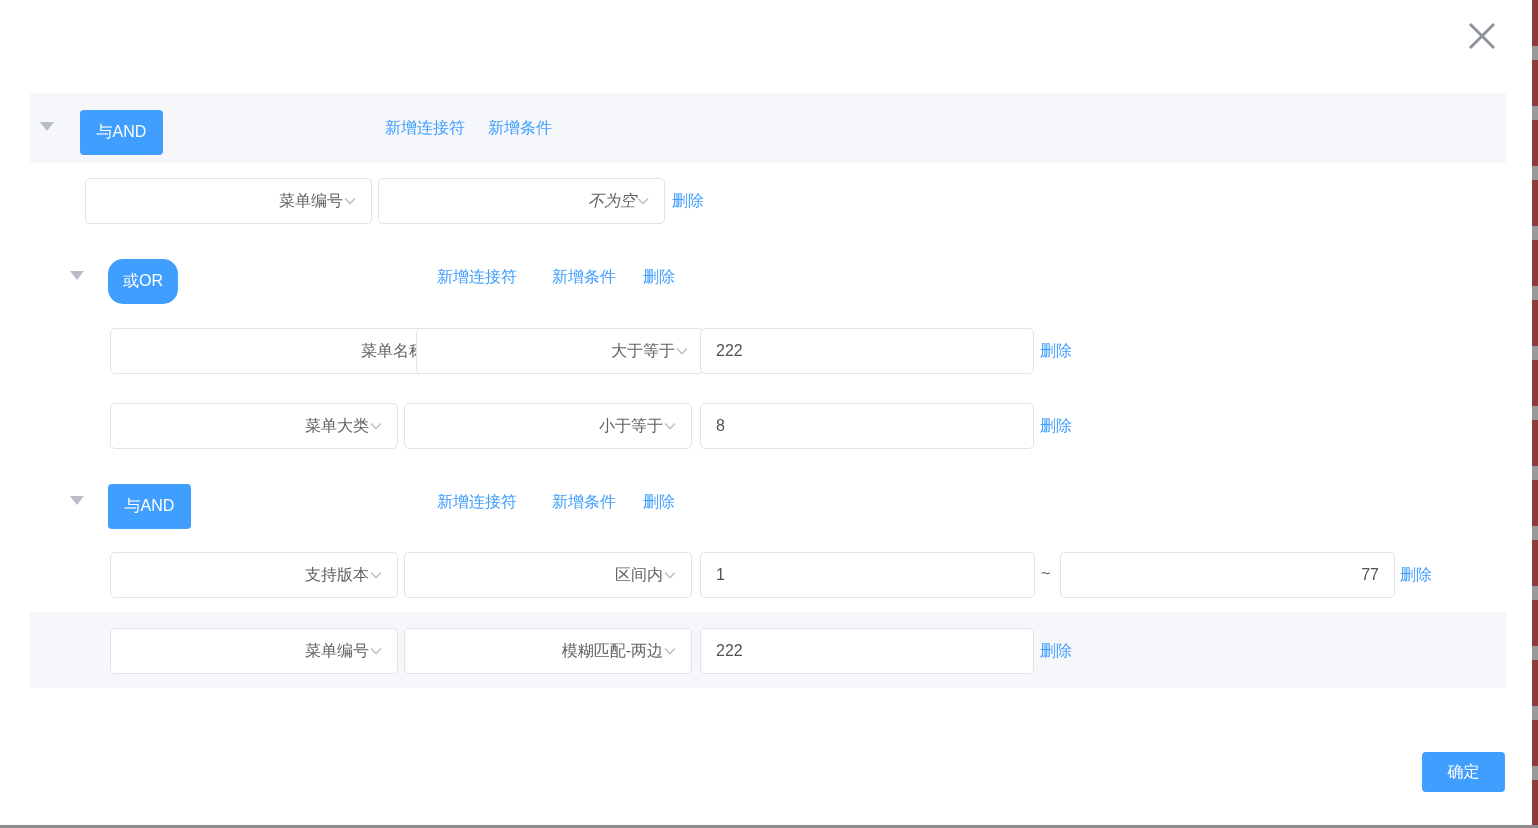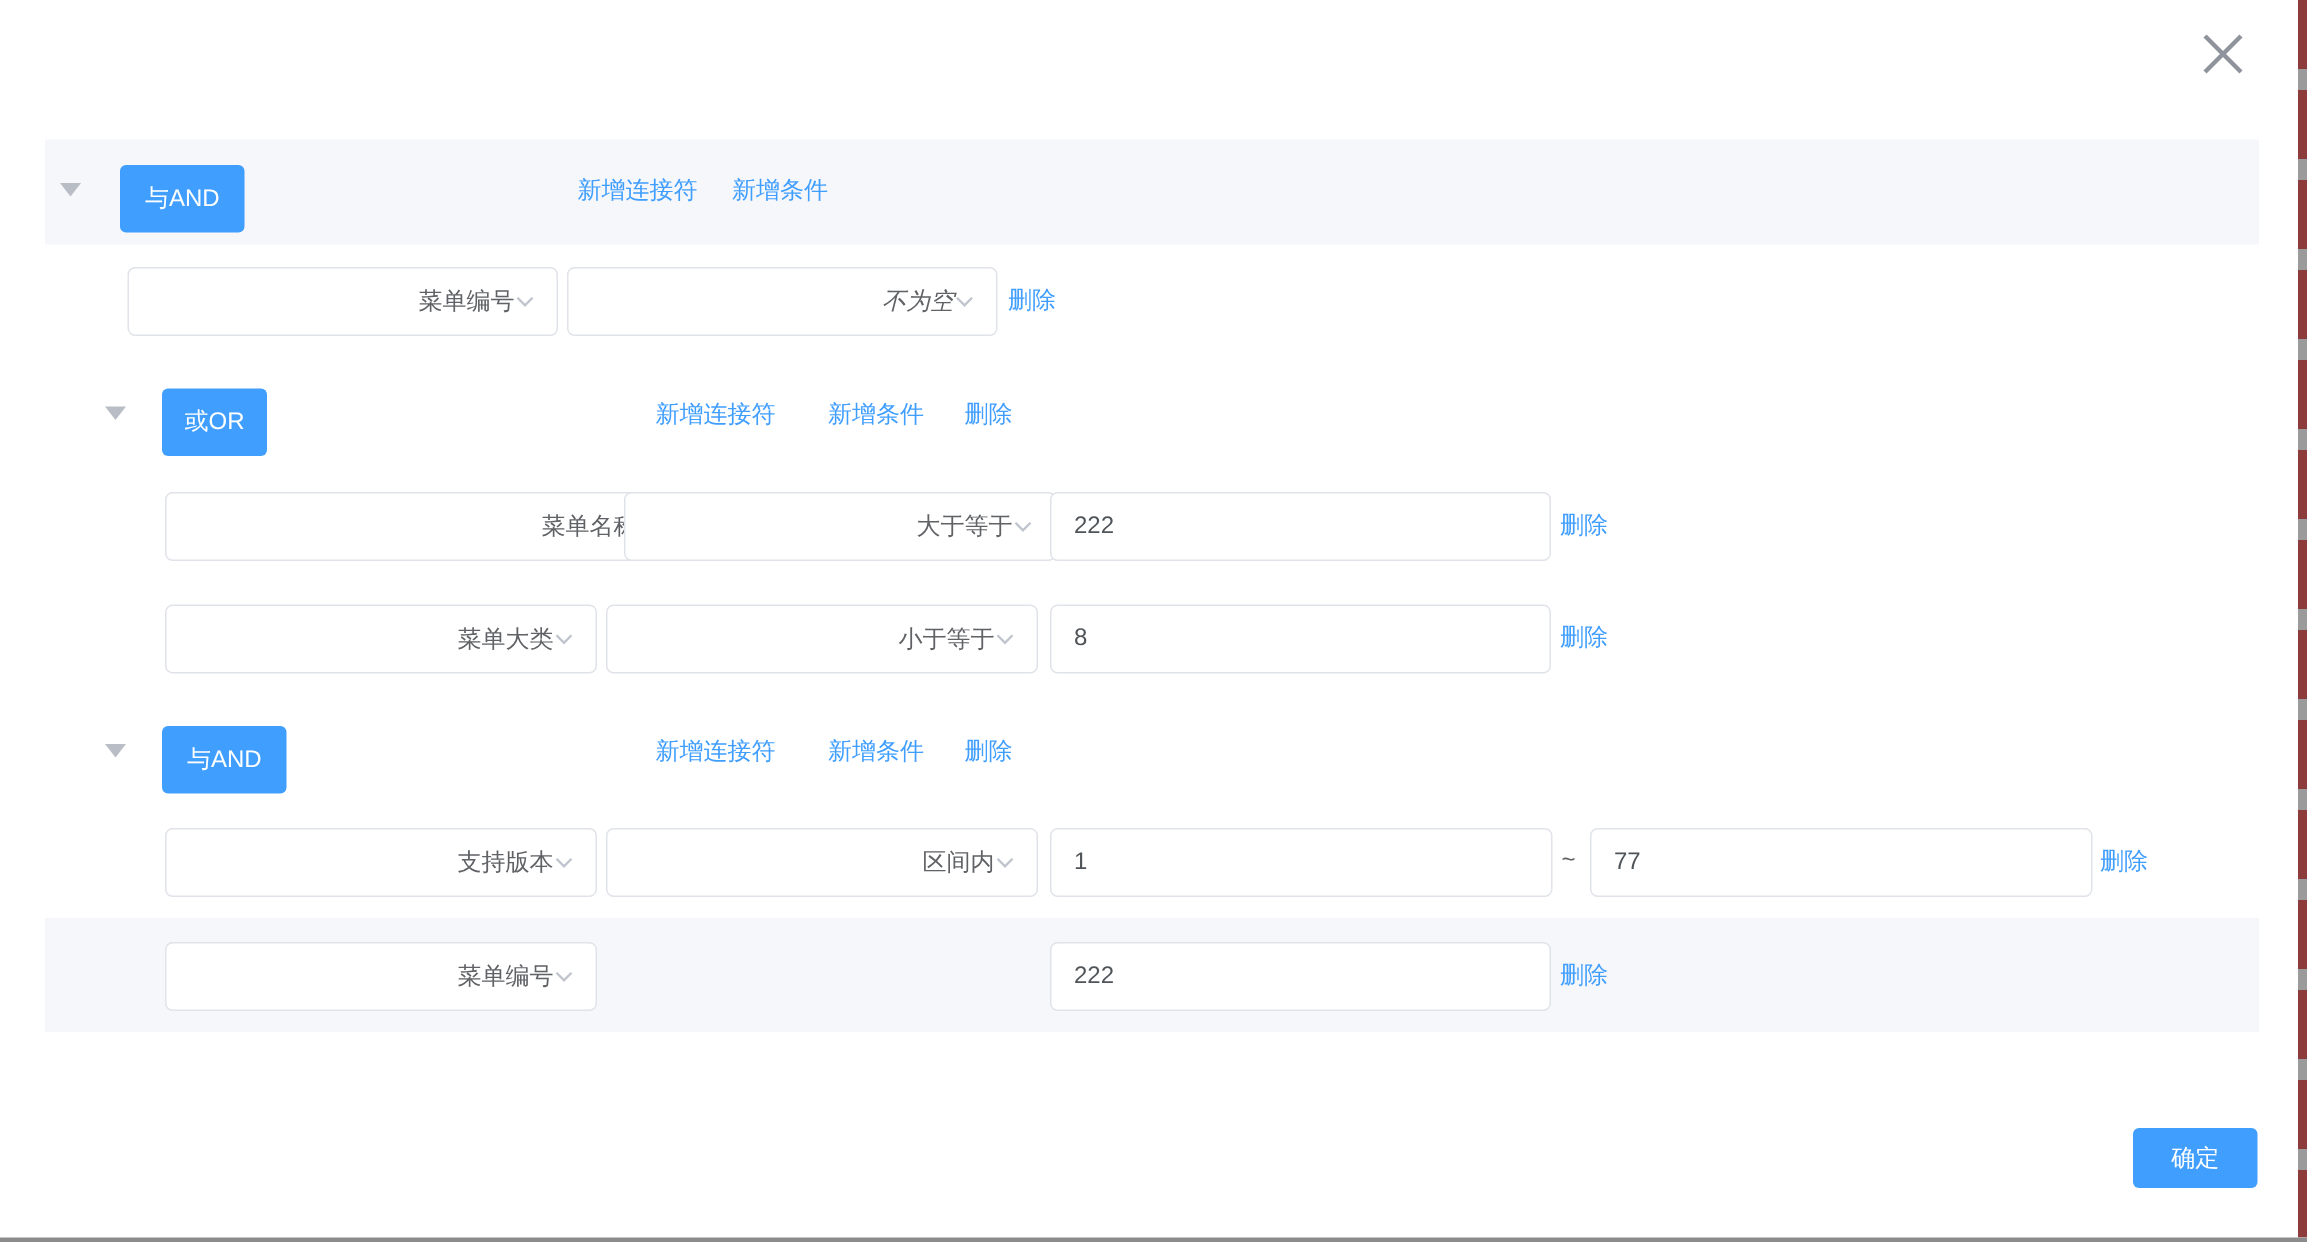--- a/index.html
+++ b/index.html
@@ -100,21 +100,21 @@
     <span>不为空</span>
     <span class="chev">
       <svg width="14" height="14" viewBox="0 0 14 14">
           <polyline points="2,4.5 7,9.5 12,4.5" fill="none" stroke="#c0c4cc" stroke-width="1.6"></polyline>
         </svg>
     </span>
   </div>
   <span class="link" style="left:672px; top:190px;">删除</span>
 
   <div class="caret" style="left:70px; top:271px;"></div>
-  <div class="badge" style="left:108px; top:259px; width:70px;">或OR</div>
+  <div class="badge" style="left:108px; top:259px; width:70px;border-radius:15px;">或OR</div>
   <span class="link" style="left:437px; top:266px;">新增连接符</span>
   <span class="link" style="left:552px; top:266px;">新增条件</span>
   <span class="link" style="left:643px; top:266px;">删除</span>
 
   <div class="sel" style="left:110px; top:328px; width:344px;">
     <span>菜单名称</span>
     <span class="chev">
       <svg width="14" height="14" viewBox="0 0 14 14">
           <polyline points="2,4.5 7,9.5 12,4.5" fill="none" stroke="#c0c4cc" stroke-width="1.6"></polyline>
         </svg>
@@ -167,30 +167,38 @@
   <div class="sel" style="left:110px; top:552px; width:288px;">
     <span>支持版本</span>
     <span class="chev">
       <svg width="14" height="14" viewBox="0 0 14 14">
           <polyline points="2,4.5 7,9.5 12,4.5" fill="none" stroke="#c0c4cc" stroke-width="1.6"></polyline>
         </svg>
     </span>
   </div>
   <input class="inp" style="left: 700px; top: 552px; width: 335px;" value="1">
   <span class="tilde" style="left:1041px; top:565px;">~</span>
-  <input class="inp" style="left: 1060px; top: 552px; width: 335px;" value="77">
+  <input class="inp" style="left: 1060px; top: 552px; width: 335px; text-align: right;" value="77">
   <span class="link" style="left:1400px; top:564px;">删除</span>
 
   <div class="sel" style="left:110px; top:628px; width:288px;">
     <span>菜单编号</span>
     <span class="chev">
       <svg width="14" height="14" viewBox="0 0 14 14">
           <polyline points="2,4.5 7,9.5 12,4.5" fill="none" stroke="#c0c4cc" stroke-width="1.6"></polyline>
         </svg>
     </span>
   </div>
+  <div class="sel" style="left:404px; top:628px; width:288px;">
+    <span>模糊匹配-两边</span>
+    <span class="chev">
+      <svg width="14" height="14" viewBox="0 0 14 14">
+          <polyline points="2,4.5 7,9.5 12,4.5" fill="none" stroke="#c0c4cc" stroke-width="1.6"></polyline>
+        </svg>
+    </span>
+  </div>
   <input class="inp" style="left: 700px; top: 628px; width: 334px;" value="222">
   <span class="link" style="left:1040px; top:640px;">删除</span>
 
   <button class="confirm-btn">确定</button>
 
   <div class="right-strip"></div>
 </div>
 
 </body></html>

